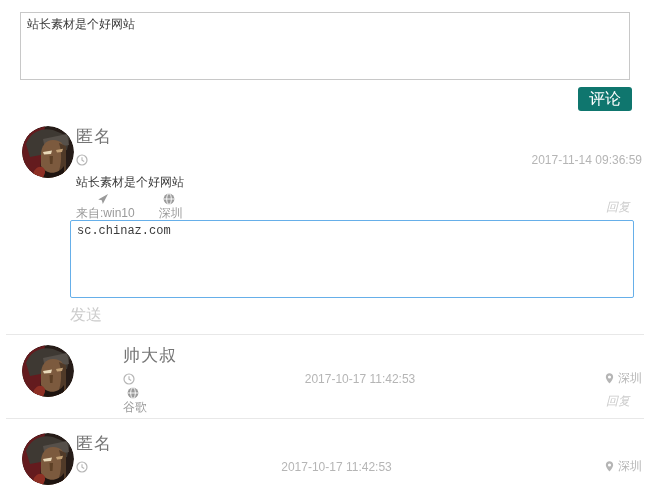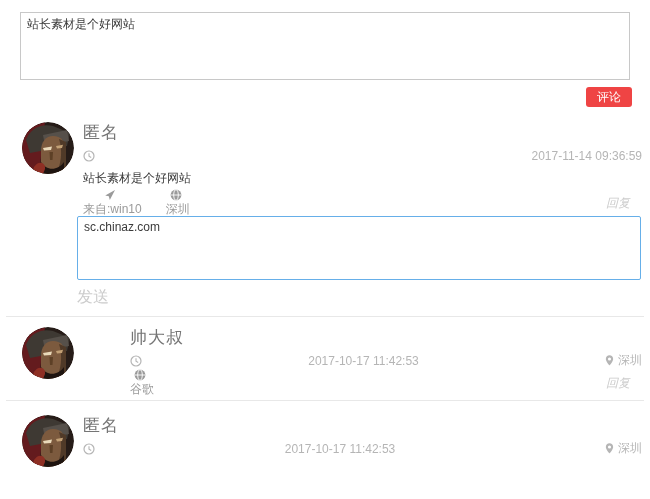--- a/index.html
+++ b/index.html
@@ -18,37 +18,37 @@
     width: 610px; height: 68px;
     border: 1px solid #c8c8c8;
     padding: 3px 6px;
     font-family: "Liberation Sans", "DejaVu Sans", sans-serif;
     font-size: 12px; color: #3b3b3b;
     resize: none; outline: none;
     display: block;
   }
   .composer-actions { text-align: right; margin: 7px 18px 0 0; }
   .btn-submit {
-    background: #ef4444; color: #ffffff;
+    background: #0f766e; color: #ffffff;
     border: none; border-radius: 3px;
-    font-size: 12px; padding: 4px 11px;
+    font-size: 16px; padding: 4px 11px;
     cursor: pointer; line-height: 1;
   }
 
   
   .comment-list { margin-top: 13px; }
   .comment { display: flex; align-items: flex-start; padding: 0 8px 0 22px; }
   .comment.c2 { padding-top: 8px; gap: 47px; }
   .comment.c3 { padding-top: 12px; }
   .avatar {
     width: 52px; height: 52px; flex: 0 0 52px;
     border-radius: 50%; overflow: hidden; margin-top: 2px;
   }
   .avatar svg { display: block; }
-  .body { flex: 1; margin-left: 9px; min-width: 0; }
+  .body { flex: 1; margin-left: 2px; min-width: 0; }
 
   .name {
     font-size: 17px; color: #757575;
     letter-spacing: 1px; line-height: 22px; margin-top: 2px;
   }
   .time-row {
     display: flex; align-items: center;
     margin-top: 4px; height: 15px;
     font-size: 12px; color: #b5b5b5; justify-content: space-between;
   }
@@ -67,24 +67,24 @@
   .meta-row .meta { display: inline-flex; align-items: center; margin-right: 24px; flex-direction: column; }
   .meta-row .icon { margin-right: 4px; display: inline-flex; }
   .reply-link {
     margin-left: auto; margin-right: 12px;
     color: #cccccc; font-size: 12px; cursor: pointer; text-decoration: none; font-style: italic;
   }
 
   
   .reply-editor { margin: 5px 0 0 -6px; }
   .reply-editor textarea {
-    width: 564px; height: 64px;
+    width: 564px; height: 78px;
     border: 1px solid #66afe9; border-radius: 2px;
     padding: 3px 6px;
-    font-family: Liberation Sans, sans-serif;
+    font-family: Liberation Mono, monospace;
     font-size: 12px; color: #3b3b3b;
     resize: none; outline: none; display: block;
   }
   .send-link {
     display: inline-block;
     margin: 7px 0 5px 0;
     font-size: 16px; color: #cccccc; cursor: pointer;
   }
 
   .divider { border: none; border-top: 1px solid #e8e8e8; margin: 3px 6px 0 6px; }

